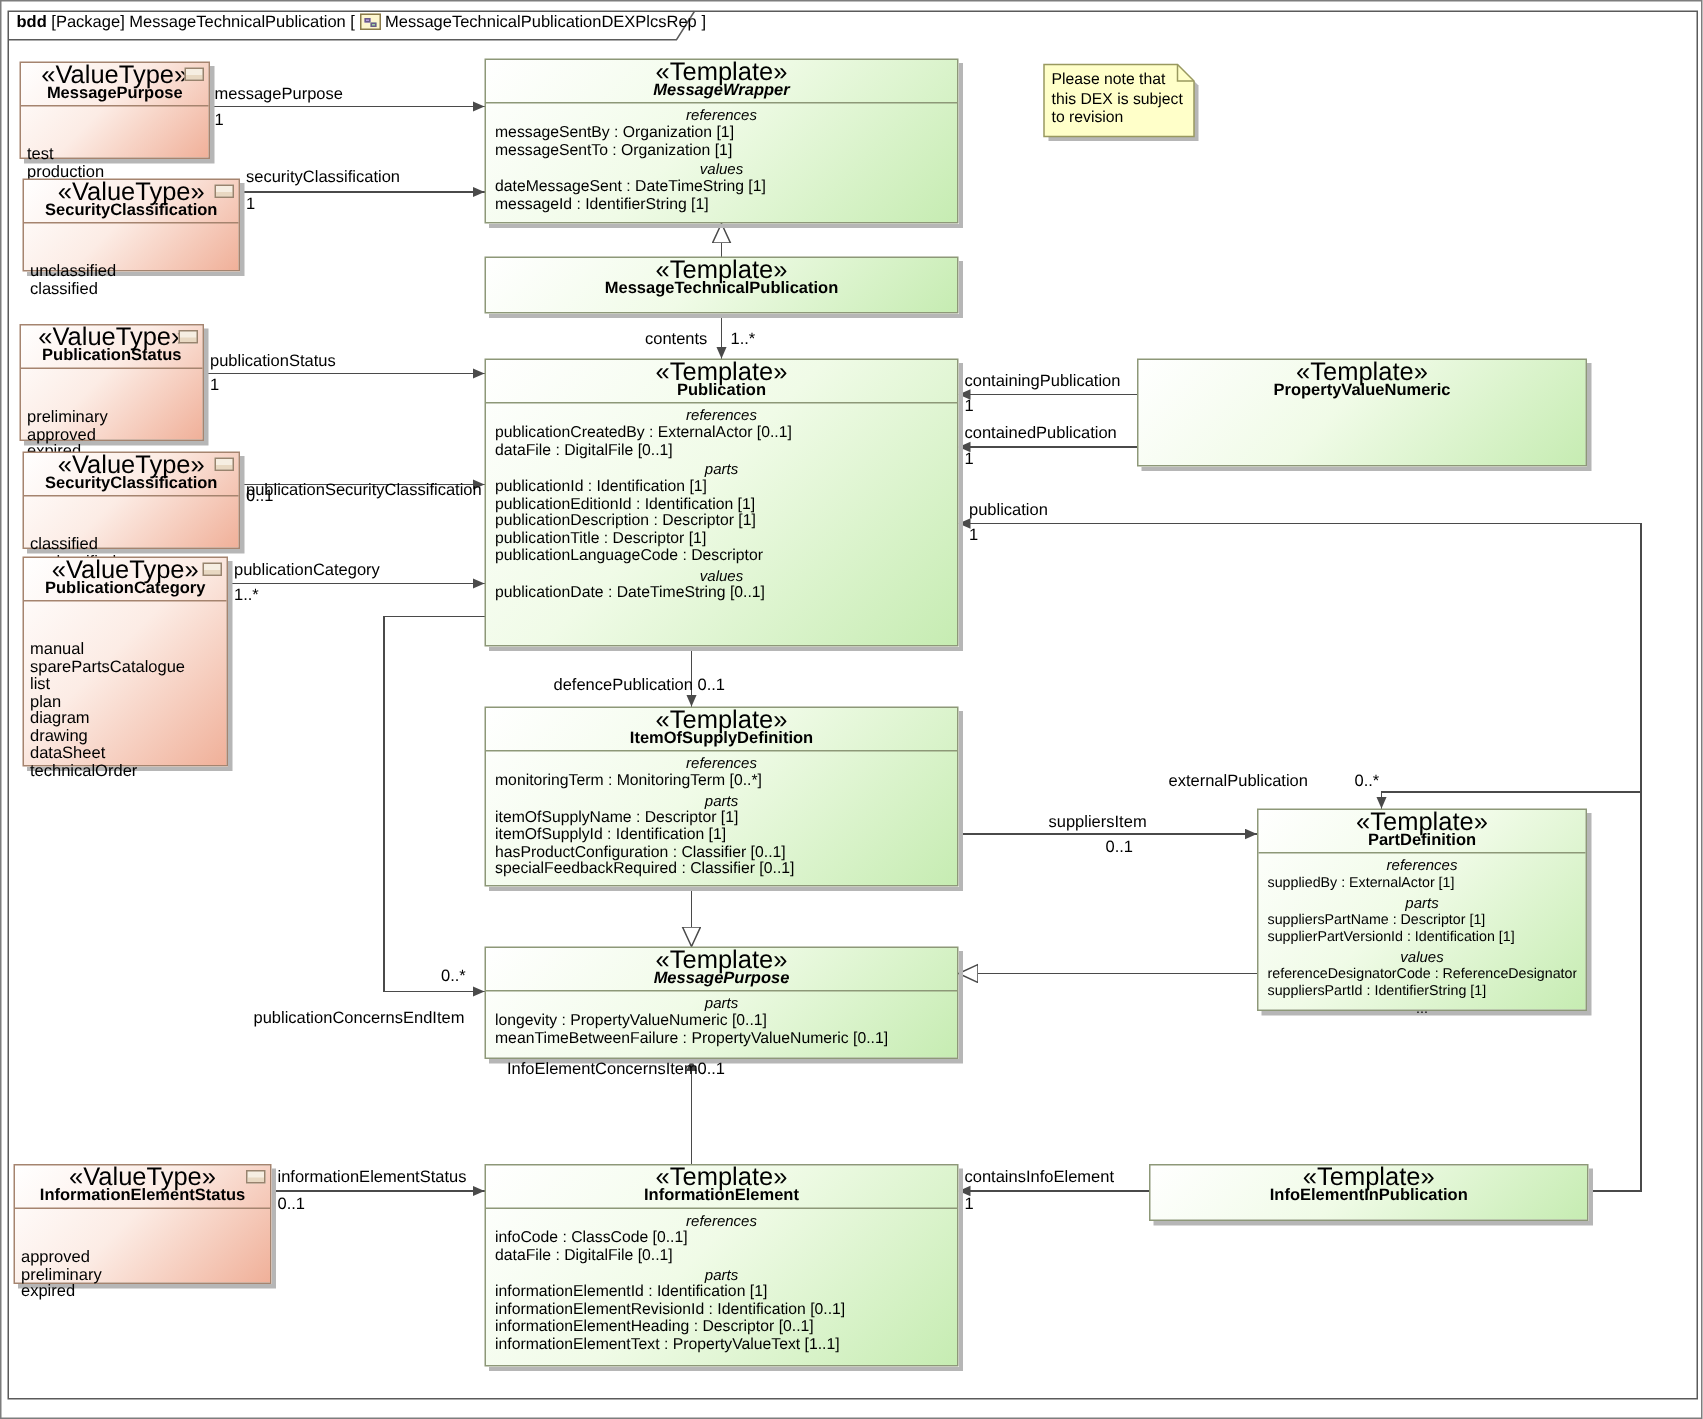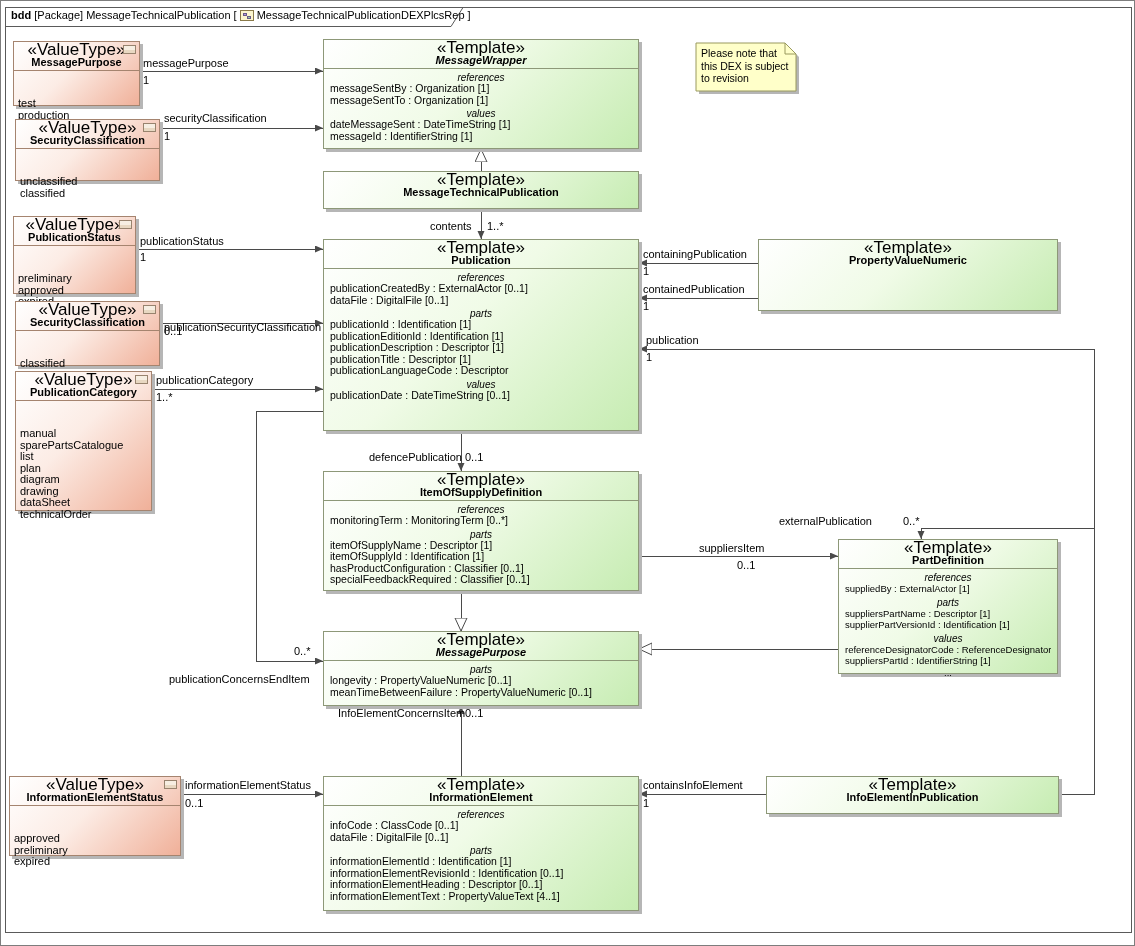--- a/index.html
+++ b/index.html
@@ -273,21 +273,21 @@
       <div class="bname">InformationElement</div>
     </div>
     <div class="tbody">
       <div class="sec">references</div>
       <div class="attr">infoCode : ClassCode [0..1]</div>
       <div class="attr">dataFile : DigitalFile [0..1]</div>
       <div class="sec">parts</div>
       <div class="attr">informationElementId : Identification [1]</div>
       <div class="attr">informationElementRevisionId : Identification [0..1]</div>
       <div class="attr">informationElementHeading : Descriptor [0..1]</div>
-      <div class="attr">informationElementText : PropertyValueText [4..1]</div>
+      <div class="attr">informationElementText : PropertyValueText [1..1]</div>
     </div>
   </div>
 
   <div class="box green" style="left:765px;top:775px;width:293px;height:38px;">
     <div class="bhead">
       <div class="stereo">«Template»</div>
       <div class="bname">InfoElementInPublication</div>
     </div>
   </div>
 

